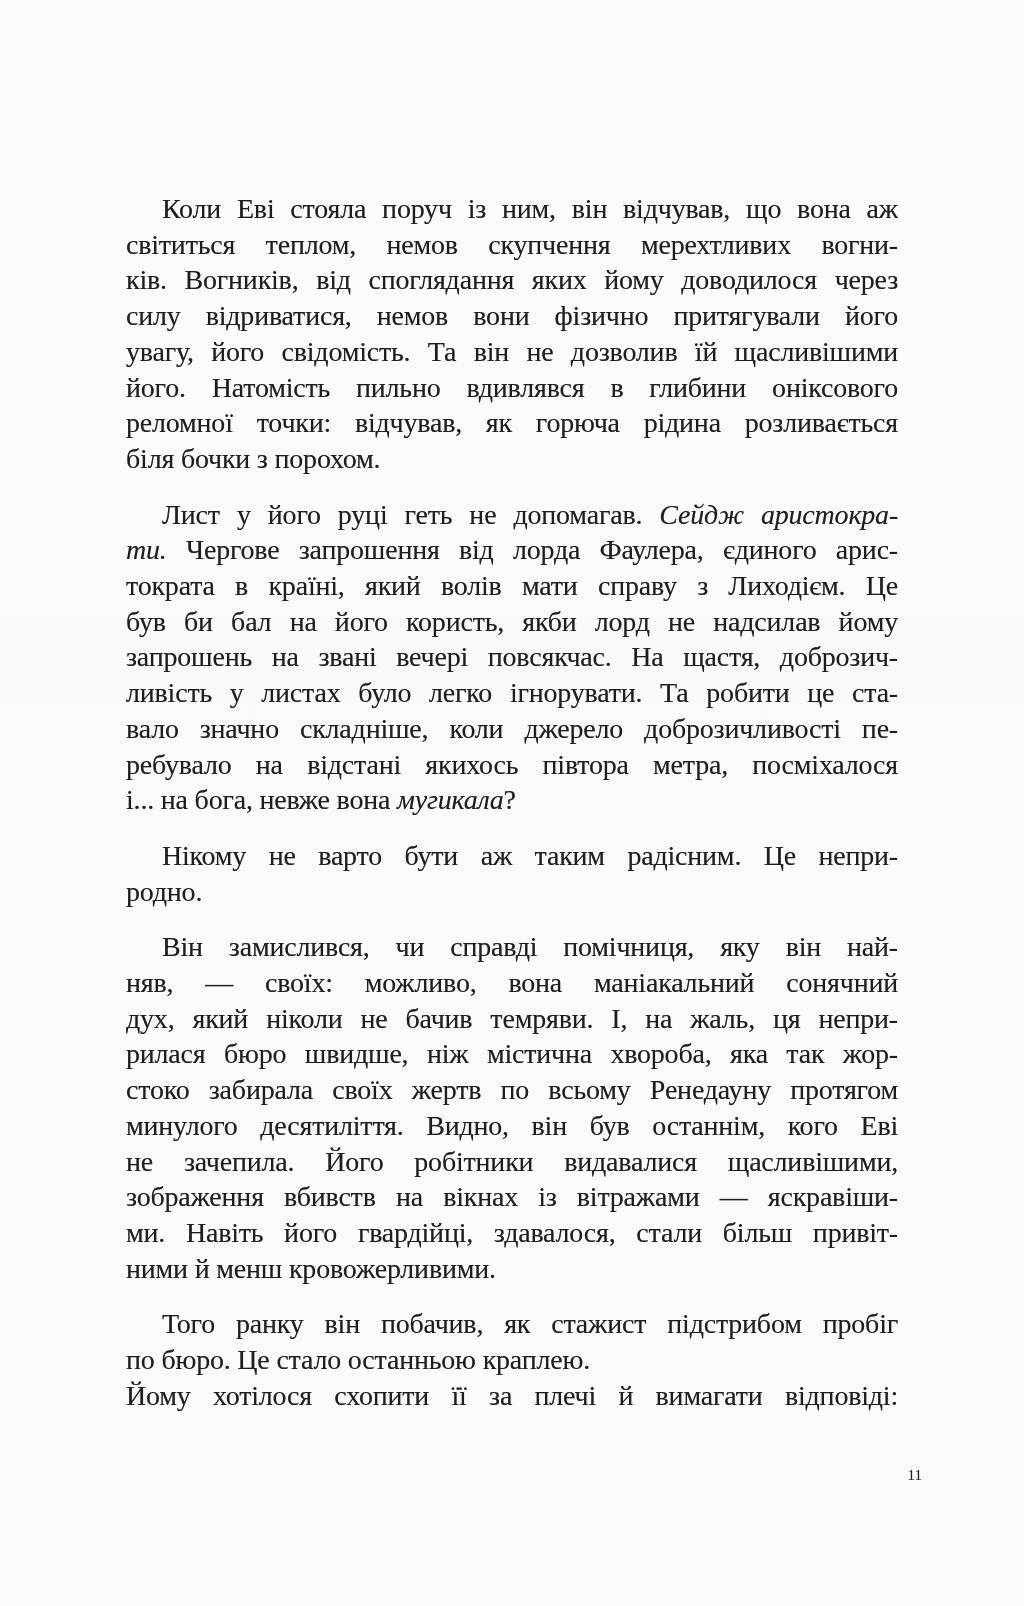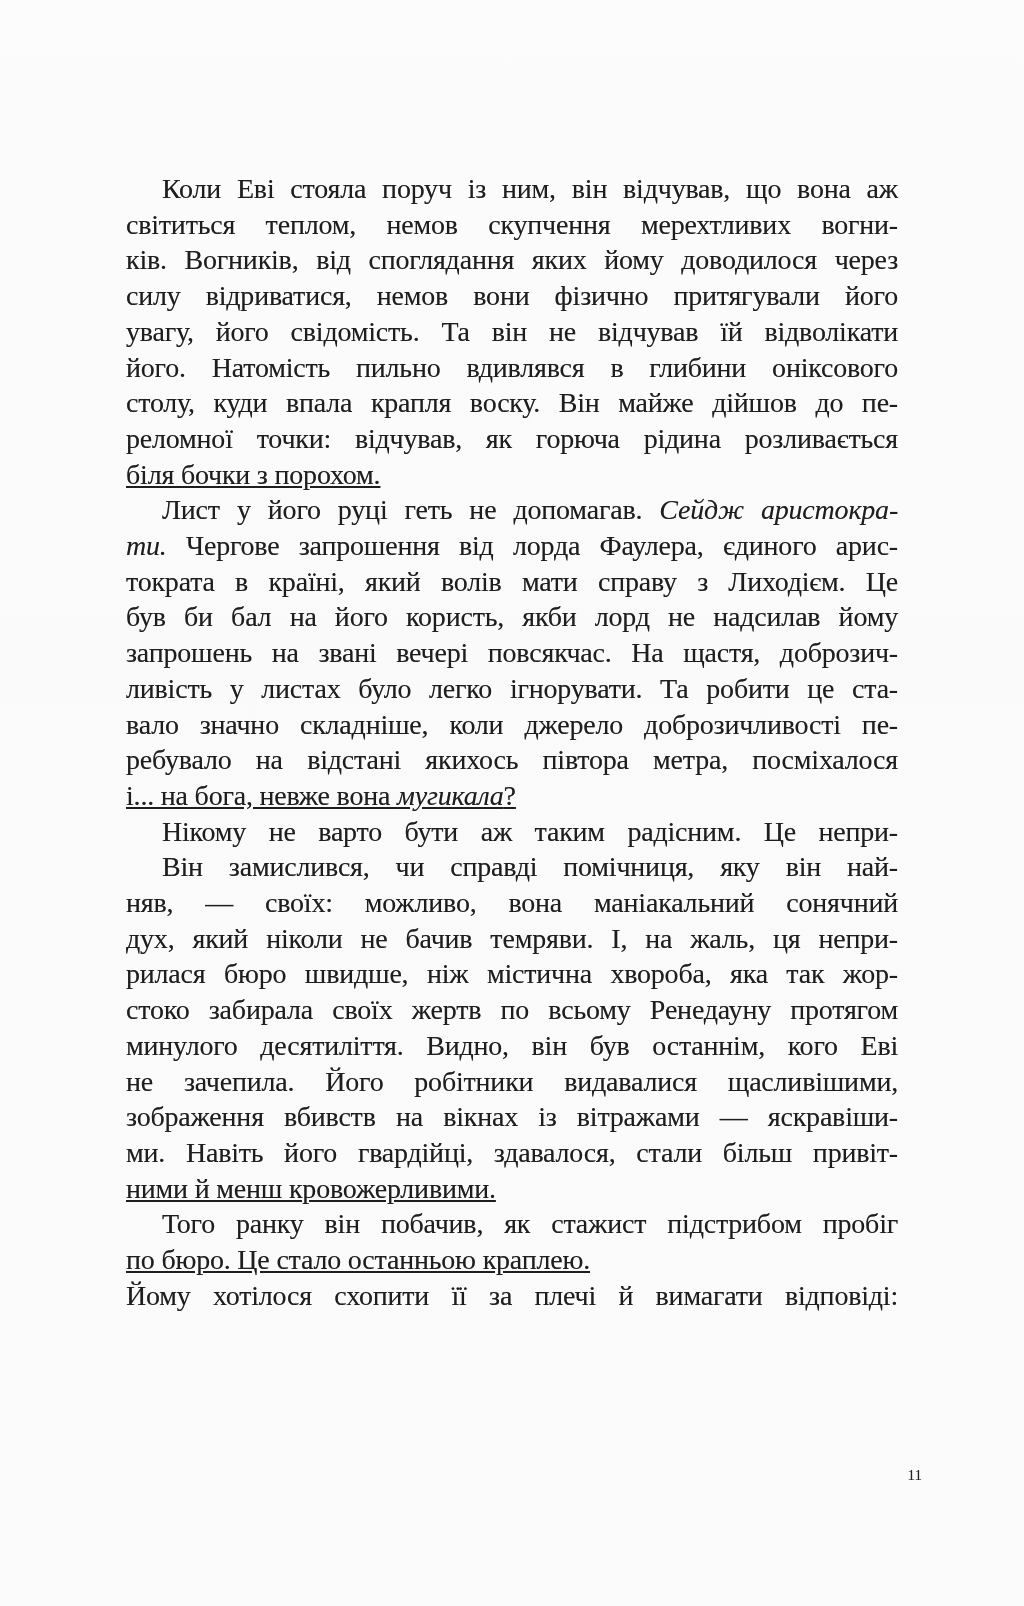--- a/index.html
+++ b/index.html
@@ -29,24 +29,24 @@
   .line {
     font-size: 28px;
     line-height: 35.7px;
     letter-spacing: -0.2px;
     text-align: justify;
     text-align-last: justify;
     text-shadow: 0 0 0.5px rgba(25,25,25,0.45);
   }
   .line.indent {
     text-indent: 36px;
+    margin-top: 20px;
   }
   .line.para-end {
     text-align-last: left;
-    text-decoration: underline;
   }
   .line em {
     font-style: italic;
   }
   .page-number {
     position: absolute;
     top: 1461px;
     left: 820px;
     width: 102px;
     text-align: right;
@@ -58,35 +58,35 @@
 </style>
 </head>
 <body>
 
 <div class="page">
   <div class="text-block">
       <div class="line indent"><span>Коли Еві стояла поруч із ним, він відчував, що вона аж</span></div>
       <div class="line"><span>світиться теплом, немов скупчення мерехтливих вогни-</span></div>
       <div class="line"><span>ків. Вогників, від споглядання яких йому доводилося через</span></div>
       <div class="line"><span>силу відриватися, немов вони фізично притягували його</span></div>
-      <div class="line"><span>увагу, його свідомість. Та він не відчував їй відволікати</span></div>
+      <div class="line"><span>увагу, його свідомість. Та він не дозволив їй щасливішими</span></div>
       <div class="line"><span>його. Натомість пильно вдивлявся в глибини оніксового</span></div>
-      <div class="line"><span>столу, куди впала крапля воску. Він майже дійшов до пе-</span></div>
       <div class="line"><span>реломної точки: відчував, як горюча рідина розливається</span></div>
       <div class="line para-end"><span>біля бочки з порохом.</span></div>
       <div class="line indent"><span>Лист у його руці геть не допомагав. </span><em>Сейдж аристокра-</em></div>
       <div class="line"><em>ти.</em><span> Чергове запрошення від лорда Фаулера, єдиного арис-</span></div>
       <div class="line"><span>тократа в країні, який волів мати справу з Лиходієм. Це</span></div>
       <div class="line"><span>був би бал на його користь, якби лорд не надсилав йому</span></div>
       <div class="line"><span>запрошень на звані вечері повсякчас. На щастя, доброзич-</span></div>
       <div class="line"><span>ливість у листах було легко ігнорувати. Та робити це ста-</span></div>
       <div class="line"><span>вало значно складніше, коли джерело доброзичливості пе-</span></div>
       <div class="line"><span>ребувало на відстані якихось півтора метра, посміхалося</span></div>
       <div class="line para-end"><span>і... на бога, невже вона </span><em>мугикала</em><span>?</span></div>
       <div class="line indent"><span>Нікому не варто бути аж таким радісним. Це непри-</span></div>
+      <div class="line para-end"><span>родно.</span></div>
       <div class="line indent"><span>Він замислився, чи справді помічниця, яку він най-</span></div>
       <div class="line"><span>няв, — своїх: можливо, вона маніакальний сонячний</span></div>
       <div class="line"><span>дух, який ніколи не бачив темряви. І, на жаль, ця непри-</span></div>
       <div class="line"><span>рилася бюро швидше, ніж містична хвороба, яка так жор-</span></div>
       <div class="line"><span>стоко забирала своїх жертв по всьому Ренедауну протягом</span></div>
       <div class="line"><span>минулого десятиліття. Видно, він був останнім, кого Еві</span></div>
       <div class="line"><span>не зачепила. Його робітники видавалися щасливішими,</span></div>
       <div class="line"><span>зображення вбивств на вікнах із вітражами — яскравіши-</span></div>
       <div class="line"><span>ми. Навіть його гвардійці, здавалося, стали більш привіт-</span></div>
       <div class="line para-end"><span>ними й менш кровожерливими.</span></div>

